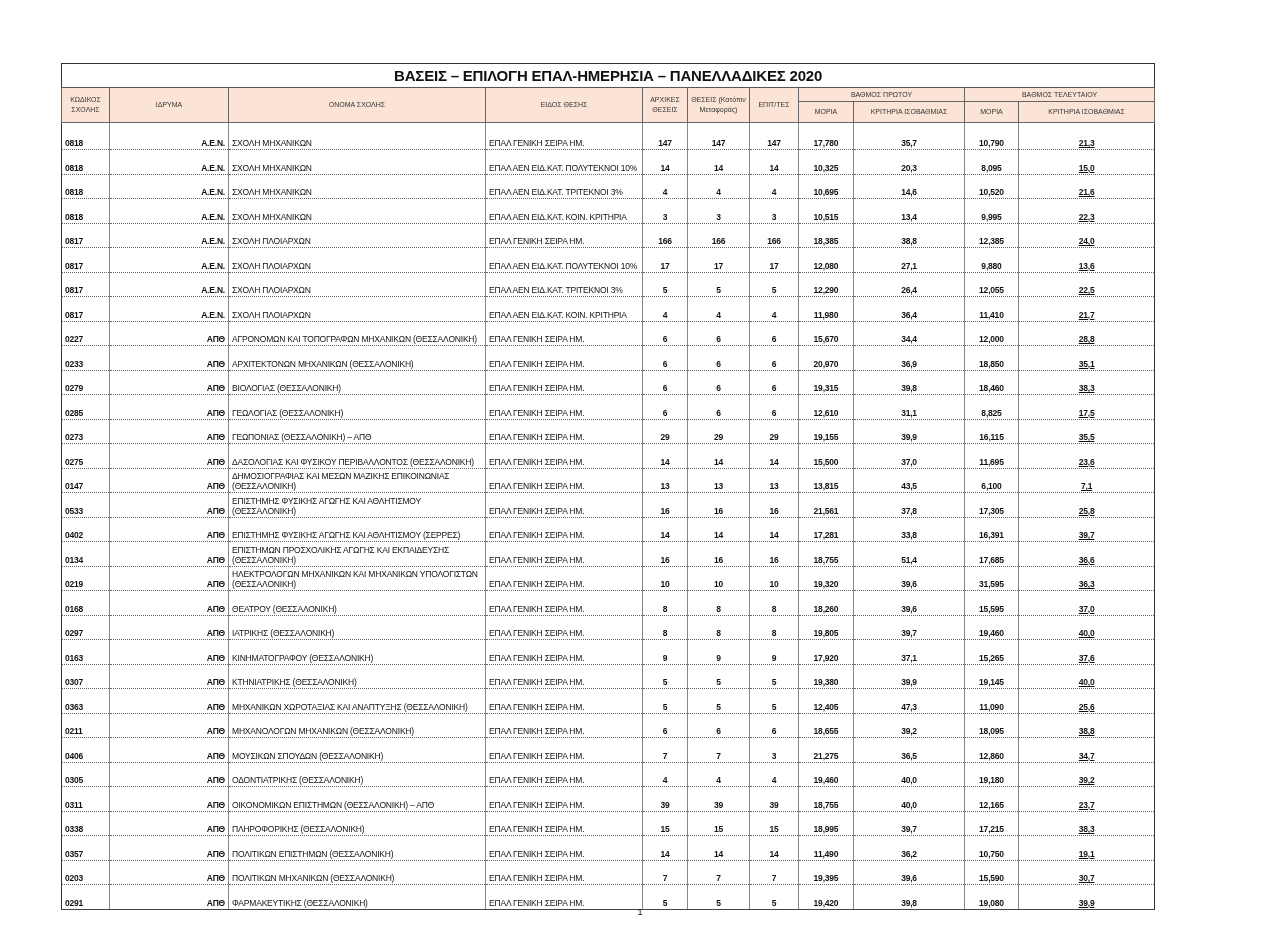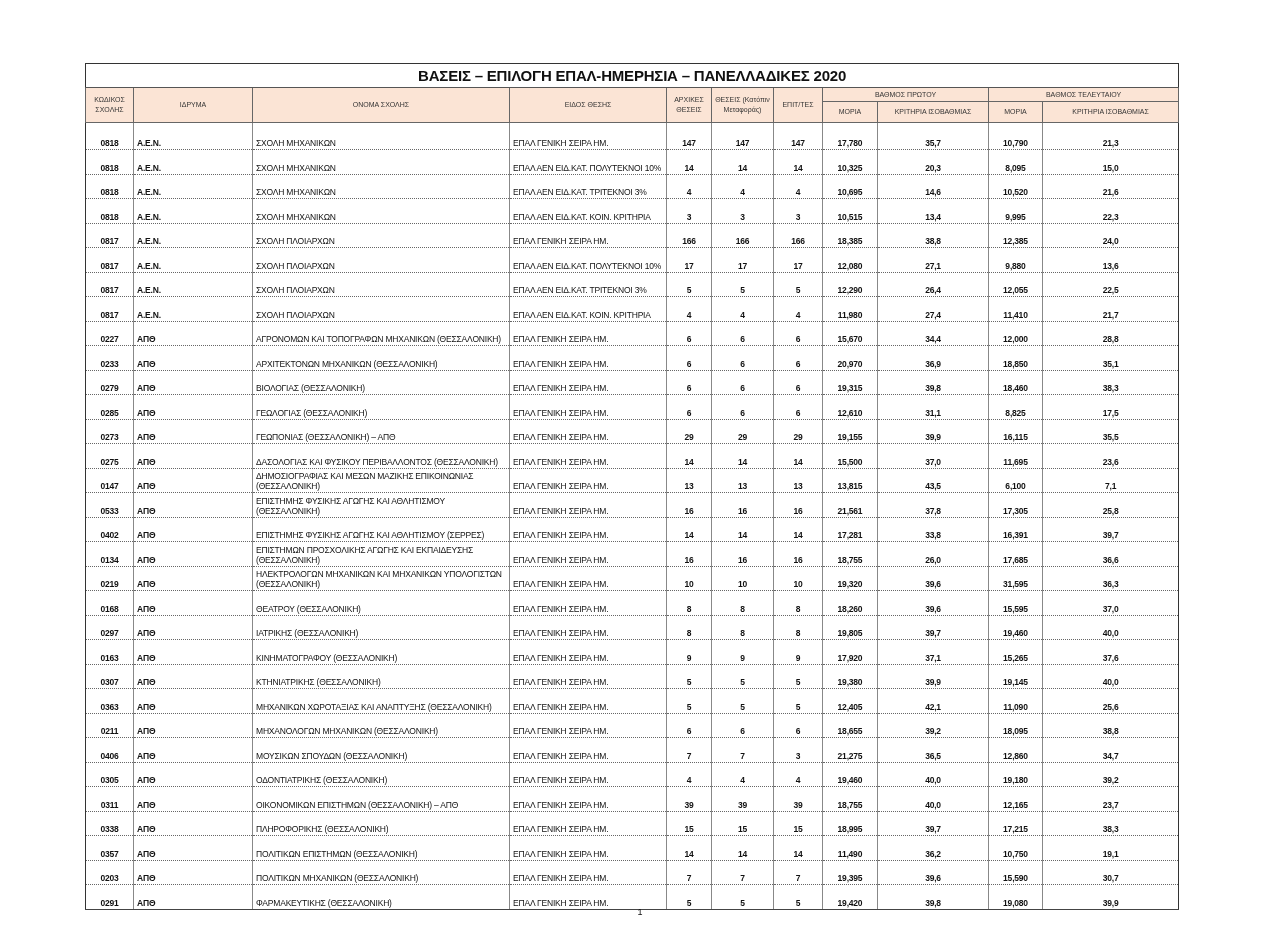--- a/index.html
+++ b/index.html
@@ -1,39 +1,39 @@
 <!DOCTYPE html>
 <html><head>
 <meta charset="utf-8">
 <style>
   html, body { margin: 0; padding: 0; background: #ffffff; }
   body { width: 1280px; height: 947px; position: relative; overflow: hidden;
          font-family: "Liberation Sans", sans-serif; color: #111; }
-  .page { position: absolute; left: 61px; top: 63px; width: 1093px; margin-left: 24px; }
+  .page { position: absolute; left: 61px; top: 63px; width: 1093px; }
   table { border-collapse: collapse; width: 1093px; table-layout: fixed; }
   td, th { padding: 0 3px; overflow: hidden; white-space: nowrap; }
   .title-row td { height: 23px; border: 1.5px solid #333; border-bottom: 1px solid #555;
                   text-align: center; font-weight: bold; font-size: 15px; letter-spacing: -0.2px; }
   .hdr th { background: #fbe4d5; font-weight: normal; font-size: 7px; color: #333;
             border: 1px solid #666; text-align: center; line-height: 10px; white-space: normal; }
   .hdr1 th { height: 13px; }
   .hdr2 th { height: 20px; }
   .hdr th.tall { height: 34px; }
   tbody td { font-size: 8.5px; border-left: 1px solid #888; border-right: 1px solid #888;
              border-bottom: 1px dotted #666; height: 22.5px; vertical-align: bottom; padding-bottom: 1px;
              font-weight: bold; letter-spacing: -0.2px; }
   tbody tr:first-child td { border-top: 1.5px solid #444; height: 25px; }
   tbody tr:last-child td { border-bottom: 1.5px solid #444; }
-  td.c { text-align: left; }
+  td.c { text-align: right; }
   td.l { text-align: left; font-weight: normal; color: #111; }
   td.wrap { white-space: normal; line-height: 10px; }
   td.num { text-align: center; }
-  td.code { text-align: center; }
+  td.code { }
   .outer-left { border-left: 1.5px solid #333 !important; }
-  .outer-right { border-right: 1.5px solid #333 !important; }
+  .outer-right { border-right: 1.5px solid #333 !important; text-decoration: underline; }
   .page-num { position: absolute; left: 0; width: 1280px; top: 907px; text-align: center; font-size: 9px; }
 </style>
 </head>
 <body>
 
 <div class="page">
   <table>
     <colgroup>
       <col style="width:48px">
         <col style="width:119px">
@@ -163,21 +163,21 @@
         </tr>
         <tr>
           <td class="code outer-left">0817</td>
           <td class="c">Α.Ε.Ν.</td>
           <td class="l wrap">ΣΧΟΛΗ ΠΛΟΙΑΡΧΩΝ</td>
           <td class="l wrap">ΕΠΑΛ ΑΕΝ ΕΙΔ.ΚΑΤ. ΚΟΙΝ. ΚΡΙΤΗΡΙΑ</td>
           <td class="num">4</td>
           <td class="num">4</td>
           <td class="num">4</td>
           <td class="num">11,980</td>
-          <td class="num">27,4</td>
+          <td class="num">36,4</td>
           <td class="num">11,410</td>
           <td class="num outer-right">21,7</td>
         </tr>
         <tr>
           <td class="code outer-left">0227</td>
           <td class="c">ΑΠΘ</td>
           <td class="l wrap">ΑΓΡΟΝΟΜΩΝ ΚΑΙ ΤΟΠΟΓΡΑΦΩΝ ΜΗΧΑΝΙΚΩΝ (ΘΕΣΣΑΛΟΝΙΚΗ)</td>
           <td class="l wrap">ΕΠΑΛ ΓΕΝΙΚΗ ΣΕΙΡΑ ΗΜ.</td>
           <td class="num">6</td>
           <td class="num">6</td>
@@ -293,21 +293,21 @@
         </tr>
         <tr>
           <td class="code outer-left">0134</td>
           <td class="c">ΑΠΘ</td>
           <td class="l wrap">ΕΠΙΣΤΗΜΩΝ ΠΡΟΣΧΟΛΙΚΗΣ ΑΓΩΓΗΣ ΚΑΙ ΕΚΠΑΙΔΕΥΣΗΣ (ΘΕΣΣΑΛΟΝΙΚΗ)</td>
           <td class="l wrap">ΕΠΑΛ ΓΕΝΙΚΗ ΣΕΙΡΑ ΗΜ.</td>
           <td class="num">16</td>
           <td class="num">16</td>
           <td class="num">16</td>
           <td class="num">18,755</td>
-          <td class="num">26,0</td>
+          <td class="num">51,4</td>
           <td class="num">17,685</td>
           <td class="num outer-right">36,6</td>
         </tr>
         <tr>
           <td class="code outer-left">0219</td>
           <td class="c">ΑΠΘ</td>
           <td class="l wrap">ΗΛΕΚΤΡΟΛΟΓΩΝ ΜΗΧΑΝΙΚΩΝ ΚΑΙ ΜΗΧΑΝΙΚΩΝ ΥΠΟΛΟΓΙΣΤΩΝ (ΘΕΣΣΑΛΟΝΙΚΗ)</td>
           <td class="l wrap">ΕΠΑΛ ΓΕΝΙΚΗ ΣΕΙΡΑ ΗΜ.</td>
           <td class="num">10</td>
           <td class="num">10</td>
@@ -371,21 +371,21 @@
         </tr>
         <tr>
           <td class="code outer-left">0363</td>
           <td class="c">ΑΠΘ</td>
           <td class="l wrap">ΜΗΧΑΝΙΚΩΝ ΧΩΡΟΤΑΞΙΑΣ ΚΑΙ ΑΝΑΠΤΥΞΗΣ (ΘΕΣΣΑΛΟΝΙΚΗ)</td>
           <td class="l wrap">ΕΠΑΛ ΓΕΝΙΚΗ ΣΕΙΡΑ ΗΜ.</td>
           <td class="num">5</td>
           <td class="num">5</td>
           <td class="num">5</td>
           <td class="num">12,405</td>
-          <td class="num">42,1</td>
+          <td class="num">47,3</td>
           <td class="num">11,090</td>
           <td class="num outer-right">25,6</td>
         </tr>
         <tr>
           <td class="code outer-left">0211</td>
           <td class="c">ΑΠΘ</td>
           <td class="l wrap">ΜΗΧΑΝΟΛΟΓΩΝ ΜΗΧΑΝΙΚΩΝ (ΘΕΣΣΑΛΟΝΙΚΗ)</td>
           <td class="l wrap">ΕΠΑΛ ΓΕΝΙΚΗ ΣΕΙΡΑ ΗΜ.</td>
           <td class="num">6</td>
           <td class="num">6</td>

